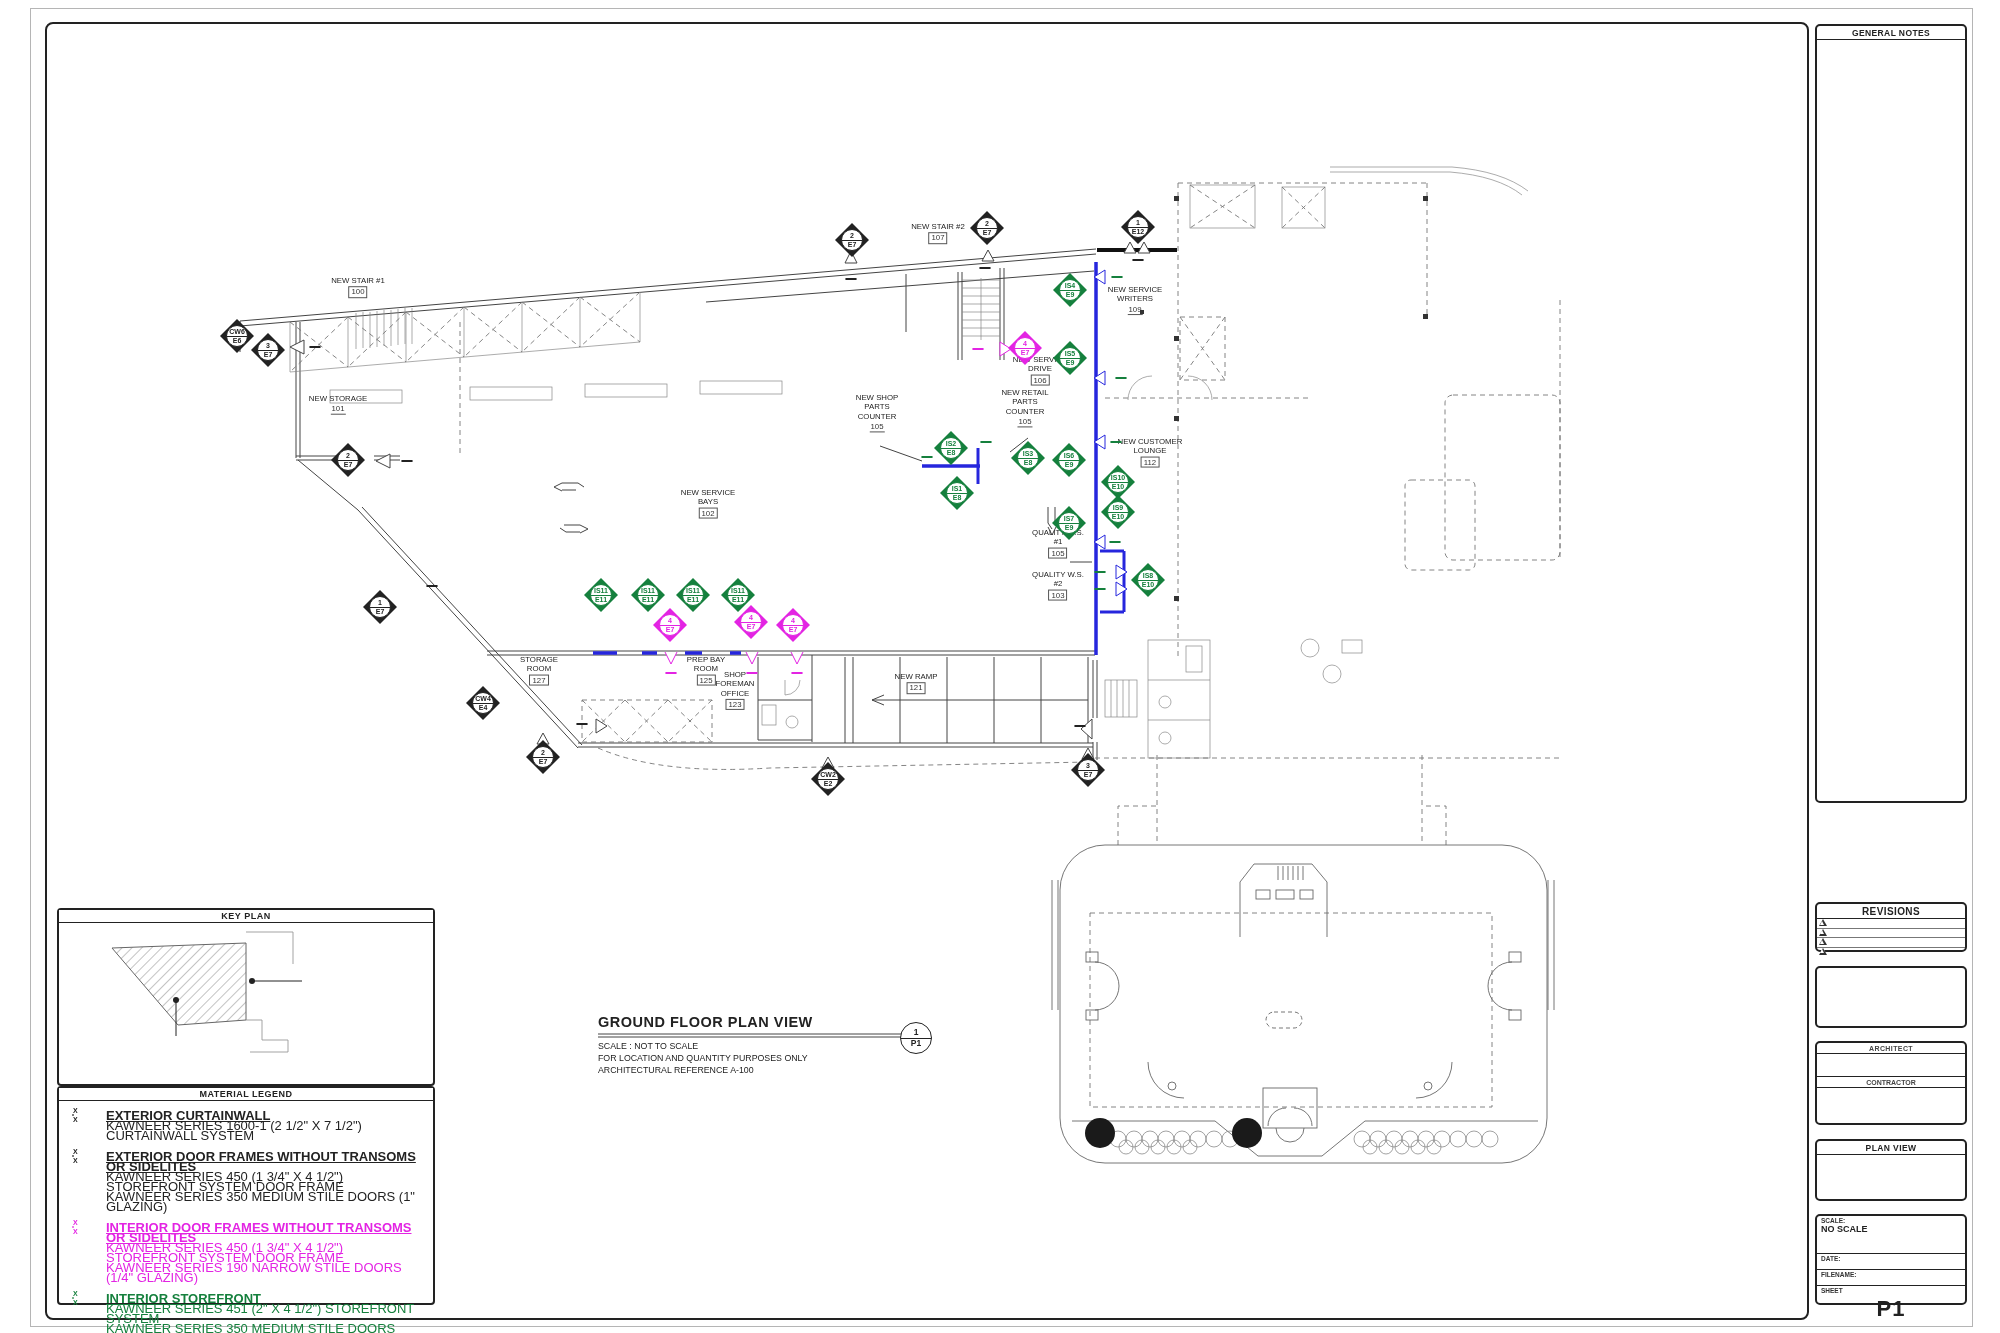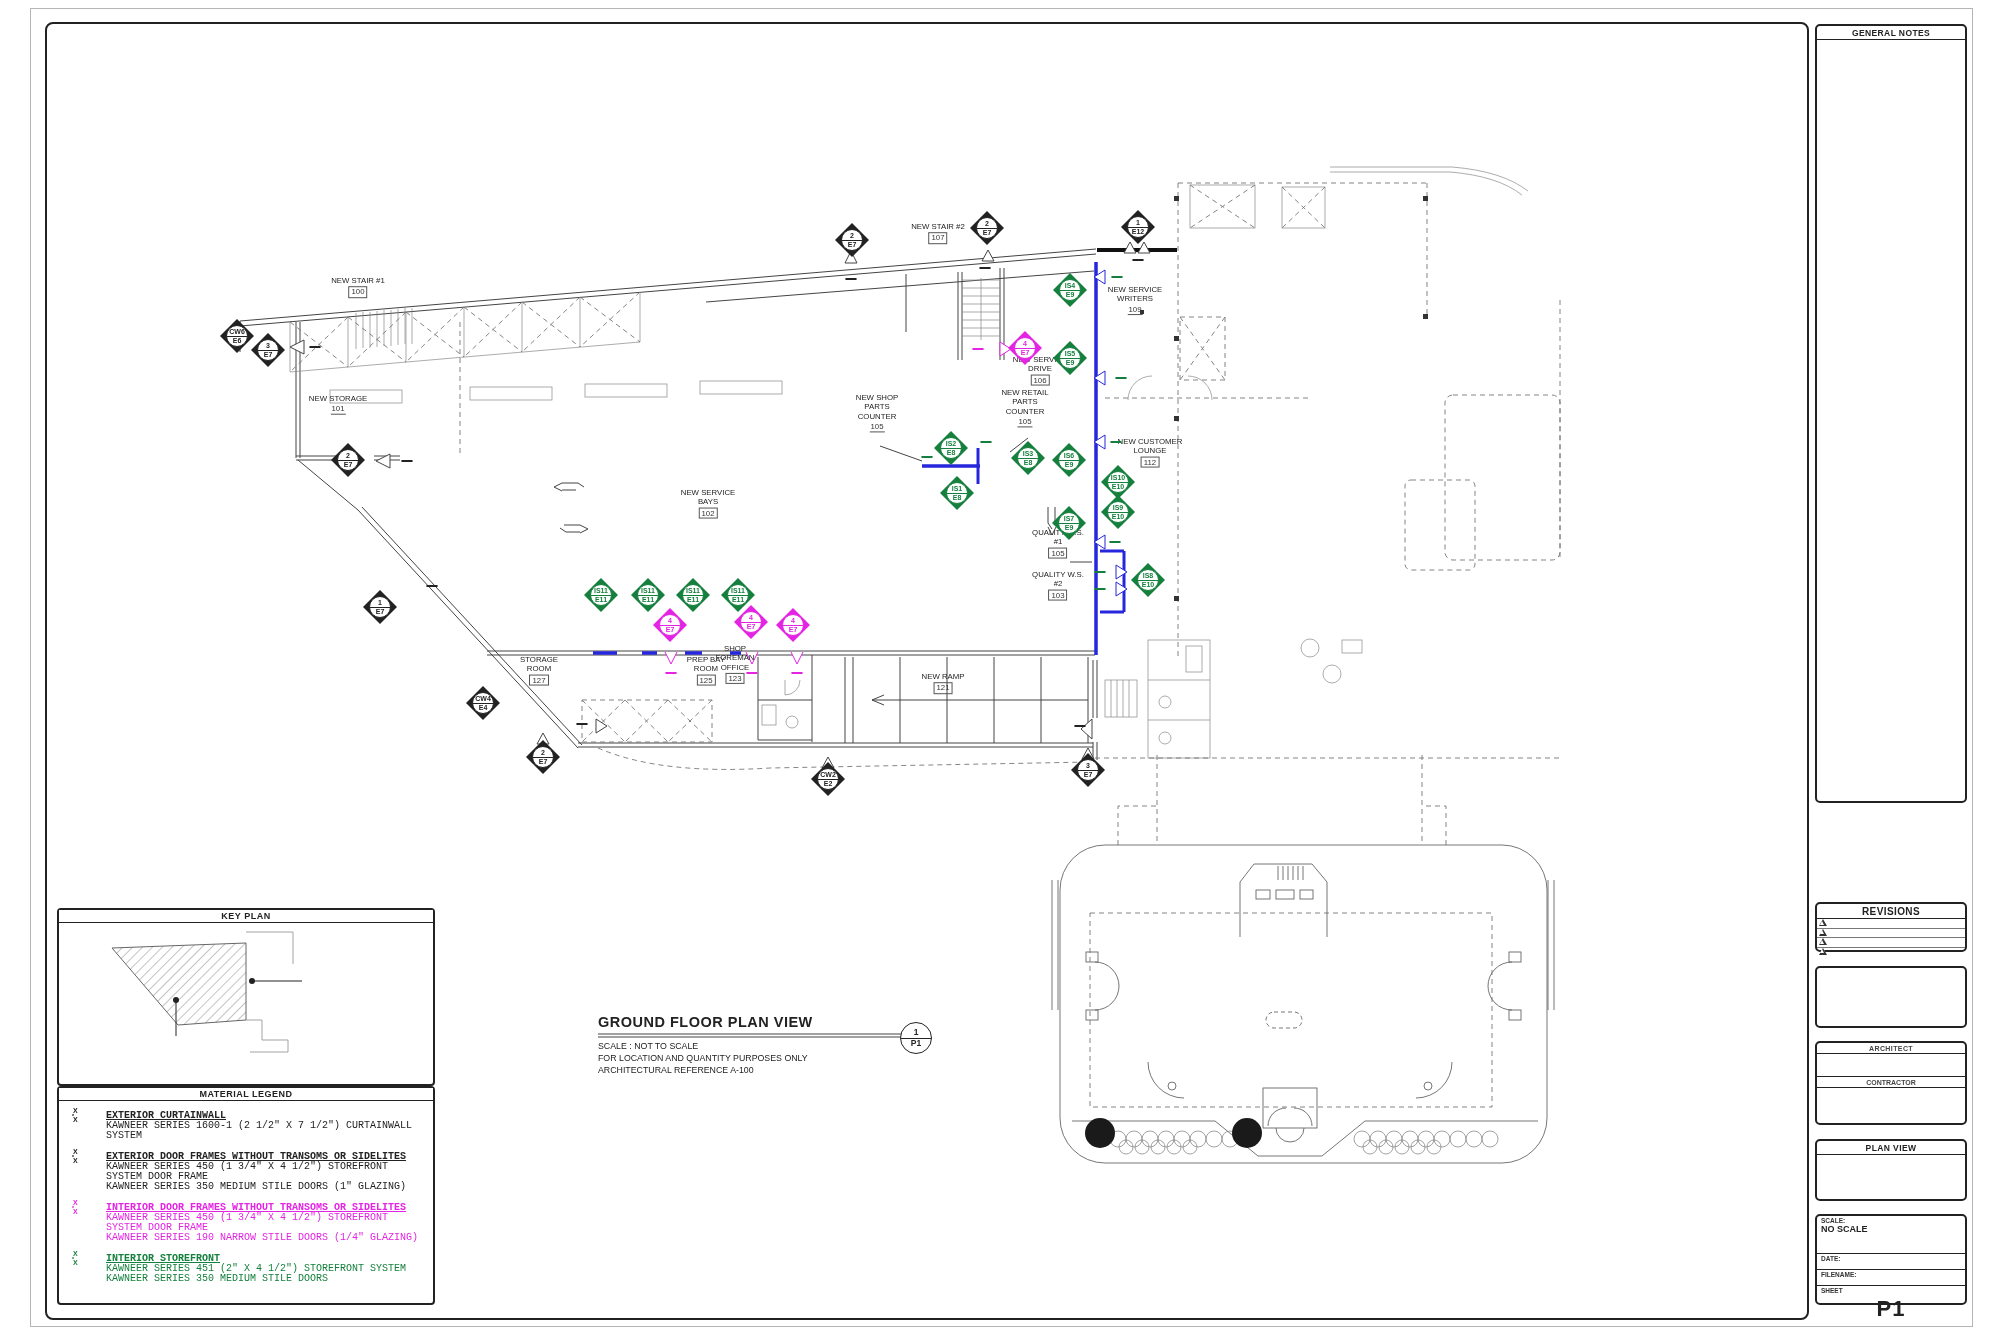--- a/index.html
+++ b/index.html
@@ -24,21 +24,21 @@
   .val{font-size:9px;font-weight:bold;}
   .sheetnum{text-align:center;font-size:22px;font-weight:bold;letter-spacing:1px;margin-top:2px;}
 
   
   .cornerbox{position:absolute;border:2px solid #222;border-radius:4px;background:transparent;z-index:4;box-sizing:border-box;}
   .cornerbox .hdr{border-bottom:1.5px solid #222;text-align:center;font-size:9px;font-weight:bold;letter-spacing:.5px;padding:1px 0;background:#fff;}
   #legendbox{background:#fff;}
   .leg-items{padding:8px 8px 0 8px;}
   .leg-row{display:flex;gap:9px;margin-bottom:9px;align-items:flex-start;}
   .leg-sym{flex:0 0 30px;position:relative;height:30px;}
-  .leg-txt{font-size:10px;line-height:10px;padding-top:2px;font-family:Liberation Mono, monospace;}
+  .leg-txt{font-size:13px;line-height:10px;padding-top:2px;}
   .leg-title{font-weight:bold;text-decoration:underline;}
   .c-black{color:#222;} .c-red{color:#d03030;} .c-magenta{color:#e324e3;} .c-blue{color:#15803d;}
 
   
   .marker{position:absolute;width:34px;height:34px;transform:translate(-50%,-50%);z-index:3;}
   .marker.inline{position:relative;transform:none;width:30px;height:30px;left:0!important;top:0!important;}
   .marker .dia{position:absolute;inset:5px;transform:rotate(45deg);background:currentColor;}
   .marker.inline .dia{inset:4px;}
   .marker .circ{position:absolute;inset:6px;border-radius:50%;background:#fff;border:1.1px solid currentColor;display:flex;flex-direction:column;align-items:center;justify-content:center;box-sizing:border-box;}
   .marker.inline .circ{inset:5px;}
@@ -487,29 +487,29 @@
         </div>
     <span class="num">127</span>
   </div>
       <div class="room s-boxed" style="left: 706px; top: 670px;">
     <div class="rlines">
           <div>PREP BAY</div>
           <div>ROOM</div>
         </div>
     <span class="num">125</span>
   </div>
-      <div class="room s-boxed" style="left: 735px; top: 664px;">
+      <div class="room s-boxed" style="left: 735px; top: 690px;">
     <div class="rlines">
           <div>SHOP</div>
           <div>FOREMAN</div>
           <div>OFFICE</div>
         </div>
     <span class="num">123</span>
   </div>
-      <div class="room s-boxed" style="left: 943px; top: 683px;">
+      <div class="room s-boxed" style="left: 916px; top: 683px;">
     <div class="rlines">
           <div>NEW RAMP</div>
         </div>
     <span class="num">121</span>
   </div>
     </div>
   <div>
       <div class="marker c-black" style="left: 237px; top: 336px;">
     <span class="dia"></span>
     <span class="circ">

